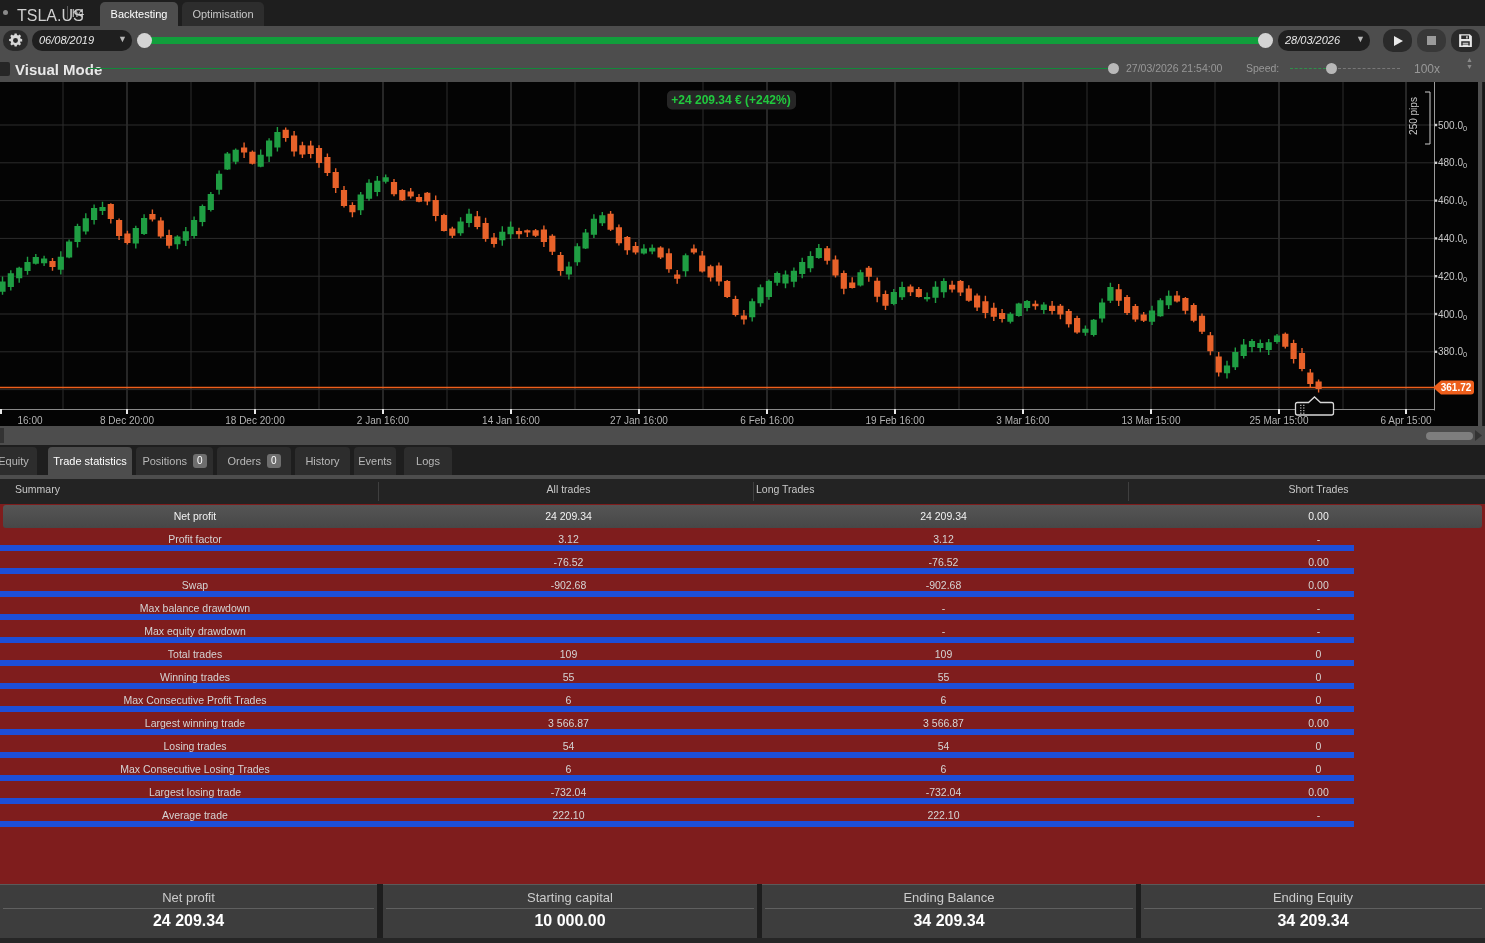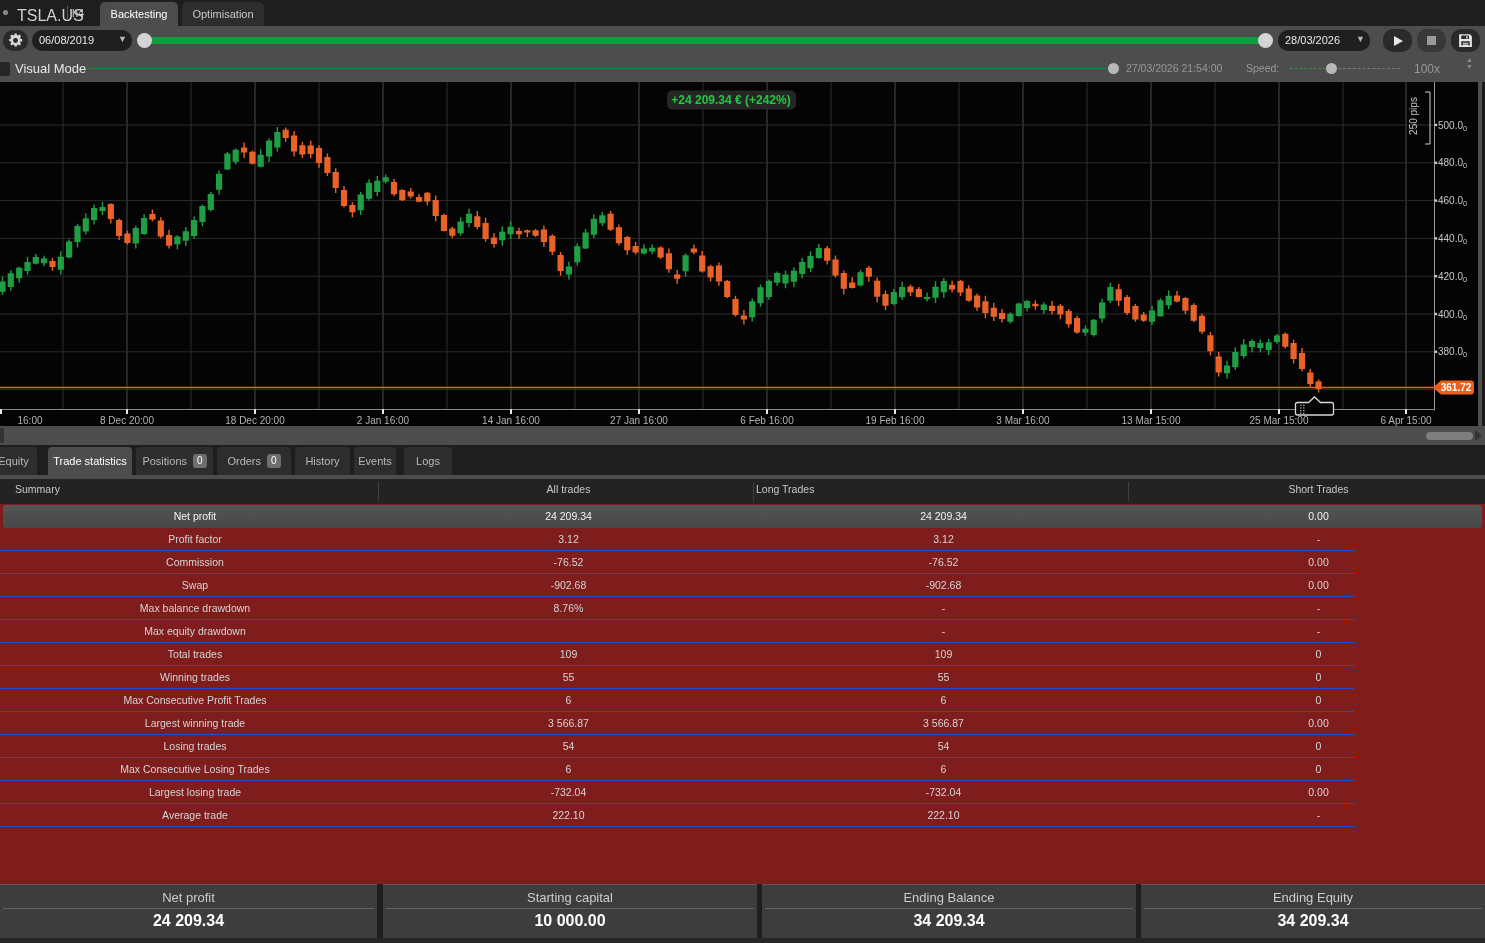--- a/index.html
+++ b/index.html
@@ -8,42 +8,42 @@
 .abs { position:absolute; }
 
 
 #bar1 { position:absolute; left:0; top:0; width:1485px; height:26px; background:#1e1e1e; }
 .t1tab { position:absolute; top:2px; height:24px; border-radius:5px 5px 0 0; font-size:11px;
   color:#c8c8c8; text-align:center; line-height:24px; }
 
 #bar2 { position:absolute; left:0; top:26px; width:1485px; height:30px; background:#4d4d4d; }
 #bar3 { position:absolute; left:0; top:56px; width:1485px; height:26px; background:#4d4d4d; }
 .btn { position:absolute; background:#2a2a2a; border-radius:10px; display:flex;
-  align-items:center; justify-content:center; }
+  align-items:center; justify-content:center;font-style:italic; }
 
 #chart { position:absolute; left:0; top:82px; width:1485px; height:344px; background:#040404; }
 .axt { font-size:10px; fill:#b4b4b4; font-family:"Liberation Sans", sans-serif; }
 .axp { font-size:10px; fill:#c8c8c8; font-family:"Liberation Sans", sans-serif; }
 
 #scroll { position:absolute; left:0; top:426px; width:1485px; height:19px; background:#4d4d4d; }
 
 #bar4 { position:absolute; left:0; top:445px; width:1485px; height:30px; background:#1e1e1e; }
 #bar4strip { position:absolute; left:0; top:475px; width:1485px; height:4px; background:#4d4d4d; }
 .t2tab { position:absolute; top:2px; height:28px; border-radius:4px 4px 0 0; background:#2d2d2d;
   font-size:11px; color:#b8b8b8; display:flex; align-items:center; justify-content:center; gap:6px;
   white-space:nowrap; }
 .badge { background:#6e6e6e; color:#fff; font-size:10px; border-radius:3px; padding:0 4px;
   height:14px; line-height:14px; }
 
 #table { position:absolute; left:0; top:479px; width:1485px; height:405px; background:#7f1d1d; }
 #thead { position:absolute; left:0; top:0; width:1485px; height:25px; background:#232323;
   font-size:10.5px; color:#c8c8c8; }
 #thead .hsep { position:absolute; top:3px; width:1px; height:19px; background:#3f3f3f; }
 .trow { position:absolute; left:0; width:1354px; height:23px; font-size:10.5px; color:#d4d4d4;
-  border-bottom:1px solid #1d4ed8; }
+  border-bottom:6px solid #1d4ed8; }
 .trow.sel { background:linear-gradient(#555555,#474747); border-radius:3px; left:3px; width:1479px; color:#f2f2f2;
   border-bottom:none; }
 .trow div { position:absolute; top:0; height:23px; line-height:22px; text-align:center; }
 .c0 { left:0; width:390px; }
 .c1 { left:381px; width:375px; }
 .c2 { left:756px; width:375px; }
 .c3 { left:1131px; width:375px; }
 .trow.sel div { margin-left:-3px; }
 
 .sbox { position:absolute; top:884px; height:54px; background:#3d3d3d; border-top:1px solid #5a5a5a; }
@@ -92,21 +92,21 @@
   </div>
   <div class="btn" style="left:1451px;top:3px;width:29px;height:23px">
         <svg width="17" height="17" viewBox="0 0 24 24" style="display:block">
           <path fill="#e8e8e8" d="M3 3h15l3 3v15H3V3zm3 2v5h11V5H6zm7 1h2v3h-2V6zM6 13v6h12v-6H6zm2 2h8v1.6H8V15zm0 2.6h8v1.6H8v-1.6z"></path>
         </svg>
       </div>
 </div>
 
 <div id="bar3">
   <div class="abs" style="left:-4px;top:6px;width:14px;height:14px;background:#262626;border-radius:2px"></div>
-  <span class="abs" style="left:15px;top:5px;font-size:13px;font-weight:normal;color:#e8e8e8">Visual Mode</span>
+  <span class="abs" style="left:15px;top:5px;font-size:15px;font-weight:bold;color:#e8e8e8">Visual Mode</span>
   <div class="abs" style="left:88px;top:12px;width:1022px;height:1px;background:#12893a"></div>
   <div class="abs" style="left:1108px;top:7px;width:11px;height:11px;border-radius:50%;background:#b8b8b8"></div>
   <span class="abs" style="left:1126px;top:6px;font-size:10.5px;color:#989898">27/03/2026 21:54:00</span>
   <span class="abs" style="left:1246px;top:6px;font-size:10.5px;color:#989898">Speed:</span>
   <div class="abs" style="left:1290px;top:12px;width:36px;height:0;border-top:1px dashed #2f8f4a"></div>
   <div class="abs" style="left:1338px;top:12px;width:62px;height:0;border-top:1px dashed #787878"></div>
   <div class="abs" style="left:1326px;top:7px;width:11px;height:11px;border-radius:50%;background:#b8b8b8"></div>
   <span class="abs" style="left:1414px;top:6px;font-size:12px;color:#989898">100x</span>
   <span class="abs" style="left:1466px;top:0px;font-size:7px;color:#8a8a8a">▲<br>▼</span>
 </div>
@@ -247,34 +247,32 @@
           <div class="c2">24 209.34</div>
           <div class="c3">0.00</div>
         </div>
 <div class="trow" style="top:23px">
           <div class="c0">Profit factor</div>
           <div class="c1">3.12</div>
           <div class="c2">3.12</div>
           <div class="c3">-</div>
         </div>
 <div class="trow" style="top:46px">
-          <div class="c0">Commission</div>
           <div class="c1">-76.52</div>
           <div class="c2">-76.52</div>
           <div class="c3">0.00</div>
         </div>
 <div class="trow" style="top:69px">
           <div class="c0">Swap</div>
           <div class="c1">-902.68</div>
           <div class="c2">-902.68</div>
           <div class="c3">0.00</div>
         </div>
 <div class="trow" style="top:92px">
           <div class="c0">Max balance drawdown</div>
-          <div class="c1">8.76%</div>
           <div class="c2">-</div>
           <div class="c3">-</div>
         </div>
 <div class="trow" style="top:115px">
           <div class="c0">Max equity drawdown</div>
           <div class="c2">-</div>
           <div class="c3">-</div>
         </div>
 <div class="trow" style="top:138px">
           <div class="c0">Total trades</div>

